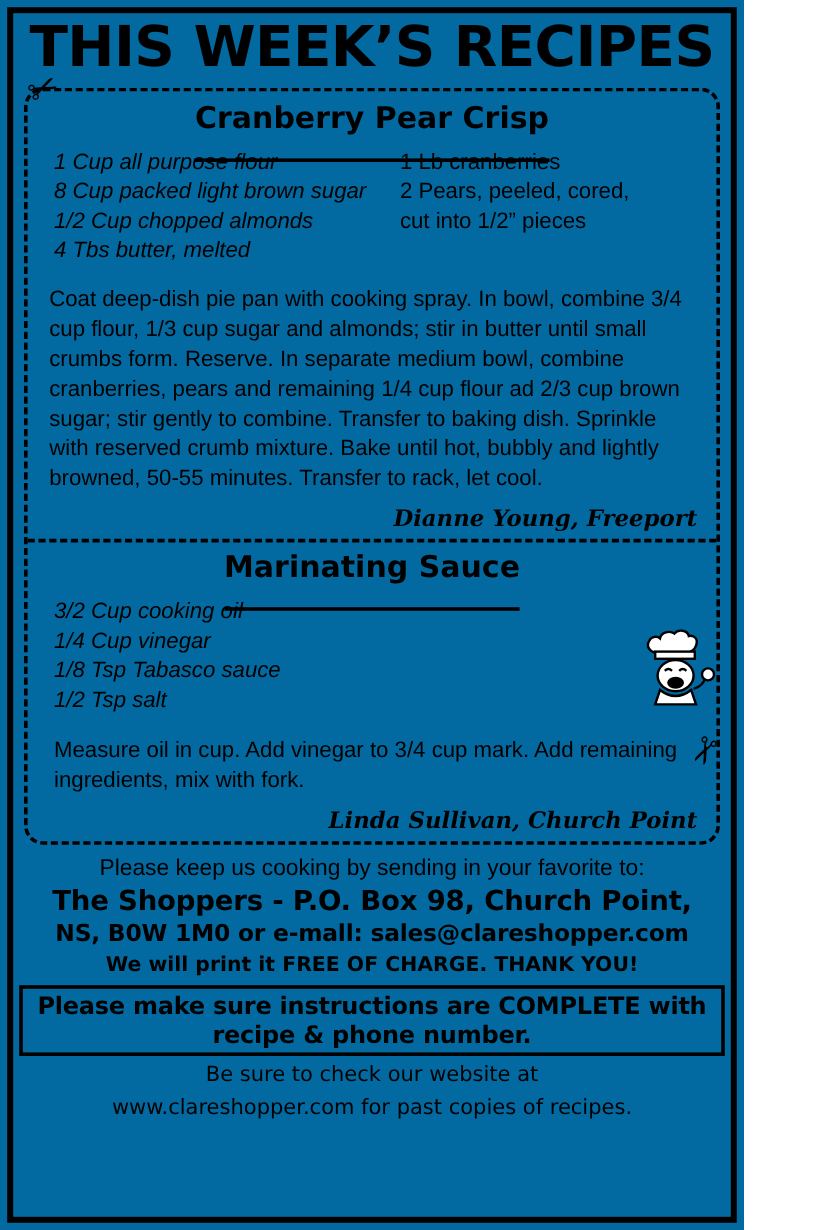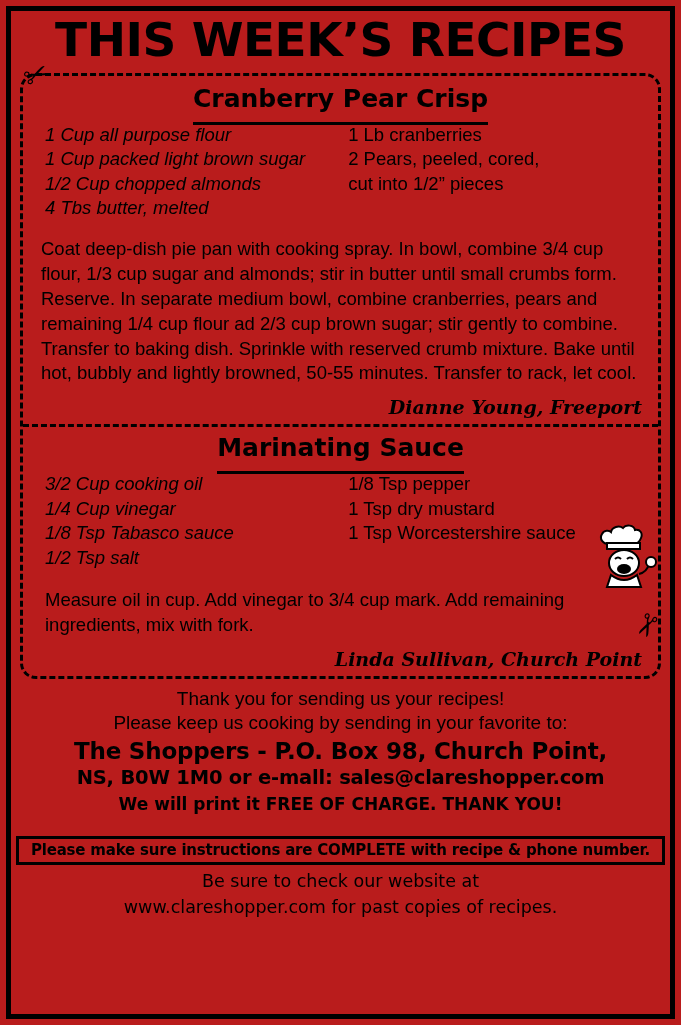--- a/index.html
+++ b/index.html
@@ -2,23 +2,23 @@
 <html><head>
 <meta charset="utf-8">
 <style>
   html, body {
     margin: 0;
     padding: 0;
     background: #ffffff;
   }
   #page {
     position: relative;
-    width: 681px;
+    width: 620px;
     height: 1025px;
-    background: #b91c1c;
+    background: #0369a1;
     font-family: "Liberation Sans", sans-serif;
     color: #000000;
     box-sizing: border-box;
     overflow: hidden;
   }
   .outer-border {
     position: absolute;
     left: 6px;
     top: 6px;
     right: 6px;
@@ -64,21 +64,21 @@
 
   .recipe-title {
     text-align: center;
     font-family: "DejaVu Sans", sans-serif;
     font-weight: bold;
     font-size: 25px;
     margin: 2px 0 10px 0;
   }
   .recipe-title span {
     border-bottom: 3px solid #000;
-    padding-bottom: 9px;
+    padding-bottom: 19px;
   }
 
   .ing-cols {
     display: flex;
     font-size: 18.5px;
     line-height: 1.32;
     padding-left: 8px;
   }
   .ing-col-a { width: 48%; font-style: italic; }
   .ing-col-b { width: 52%; margin-left: 30px; }
@@ -144,26 +144,26 @@
     margin-top: 2px;
     letter-spacing: -0.2px;
   }
   .f-free {
     font-family: "DejaVu Sans", sans-serif;
     font-weight: bold;
     font-size: 17px;
     margin-top: 5px;
   }
   .f-bar {
-    margin-top: 22px;
+    margin-top: 7px;
     border: 3px solid #000;
     padding: 2px 0 3px 0;
     font-family: "DejaVu Sans", sans-serif;
     font-weight: bold;
-    font-size: 15px;
+    font-size: 20px;
     letter-spacing: -0.2px;
   }
   .f-web {
     font-family: "DejaVu Sans", sans-serif;
     font-weight: normal;
     font-size: 17.5px;
     margin-top: 6px;
     line-height: 1.18;
   }
 </style>
@@ -180,21 +180,21 @@
     <div class="recipe-box">
 
       <div>
         <div class="recipe-title">
           <span>Cranberry Pear Crisp</span>
         </div>
 
         <div class="ing-cols">
           <div class="ing-col-a">
             <div class="ing-line">1 Cup all purpose flour</div>
-            <div class="ing-line">1 Cup packed light brown sugar</div>
+            <div class="ing-line">8 Cup packed light brown sugar</div>
             <div class="ing-line">1/2 Cup chopped almonds</div>
             <div class="ing-line">4 Tbs butter, melted</div>
           </div>
           <div class="ing-col-b">
             <div class="ing-line">1 Lb cranberries</div>
             <div class="ing-line">2 Pears, peeled, cored,</div>
             <div class="ing-line">cut into 1/2” pieces</div>
           </div>
         </div>
 
@@ -210,36 +210,30 @@
           <span>Marinating Sauce</span>
         </div>
 
         <div class="ing-cols">
           <div class="ing-col-a">
             <div class="ing-line">3/2 Cup cooking oil</div>
             <div class="ing-line">1/4 Cup vinegar</div>
             <div class="ing-line">1/8 Tsp Tabasco sauce</div>
             <div class="ing-line">1/2 Tsp salt</div>
           </div>
-          <div class="ing-col-b">
-            <div class="ing-line">1/8 Tsp pepper</div>
-            <div class="ing-line">1 Tsp dry mustard</div>
-            <div class="ing-line">1 Tsp Worcestershire sauce</div>
-          </div>
         </div>
 
         <div class="method m2">Measure oil in cup. Add vinegar to 3/4 cup mark. Add remaining ingredients, mix with fork.</div>
 
         <div class="credit">Linda Sullivan, Church Point</div>
       </div>
 
     </div>
 
     <div class="footer">
-      <div class="f-thanks">Thank you for sending us your recipes!</div>
       <div class="f-thanks">Please keep us cooking by sending in your favorite to:</div>
       <div class="f-address">The Shoppers - P.O. Box 98, Church Point,</div>
       <div class="f-address2">NS, B0W 1M0 or e-mall: sales@clareshopper.com</div>
       <div class="f-free">We will print it FREE OF CHARGE. THANK YOU!</div>
       <div class="f-bar">Please make sure instructions are COMPLETE with recipe &amp; phone number.</div>
       <div class="f-web">Be sure to check our website at</div>
       <div class="f-web l2">www.clareshopper.com for past copies of recipes.</div>
     </div>
 
   </div>

